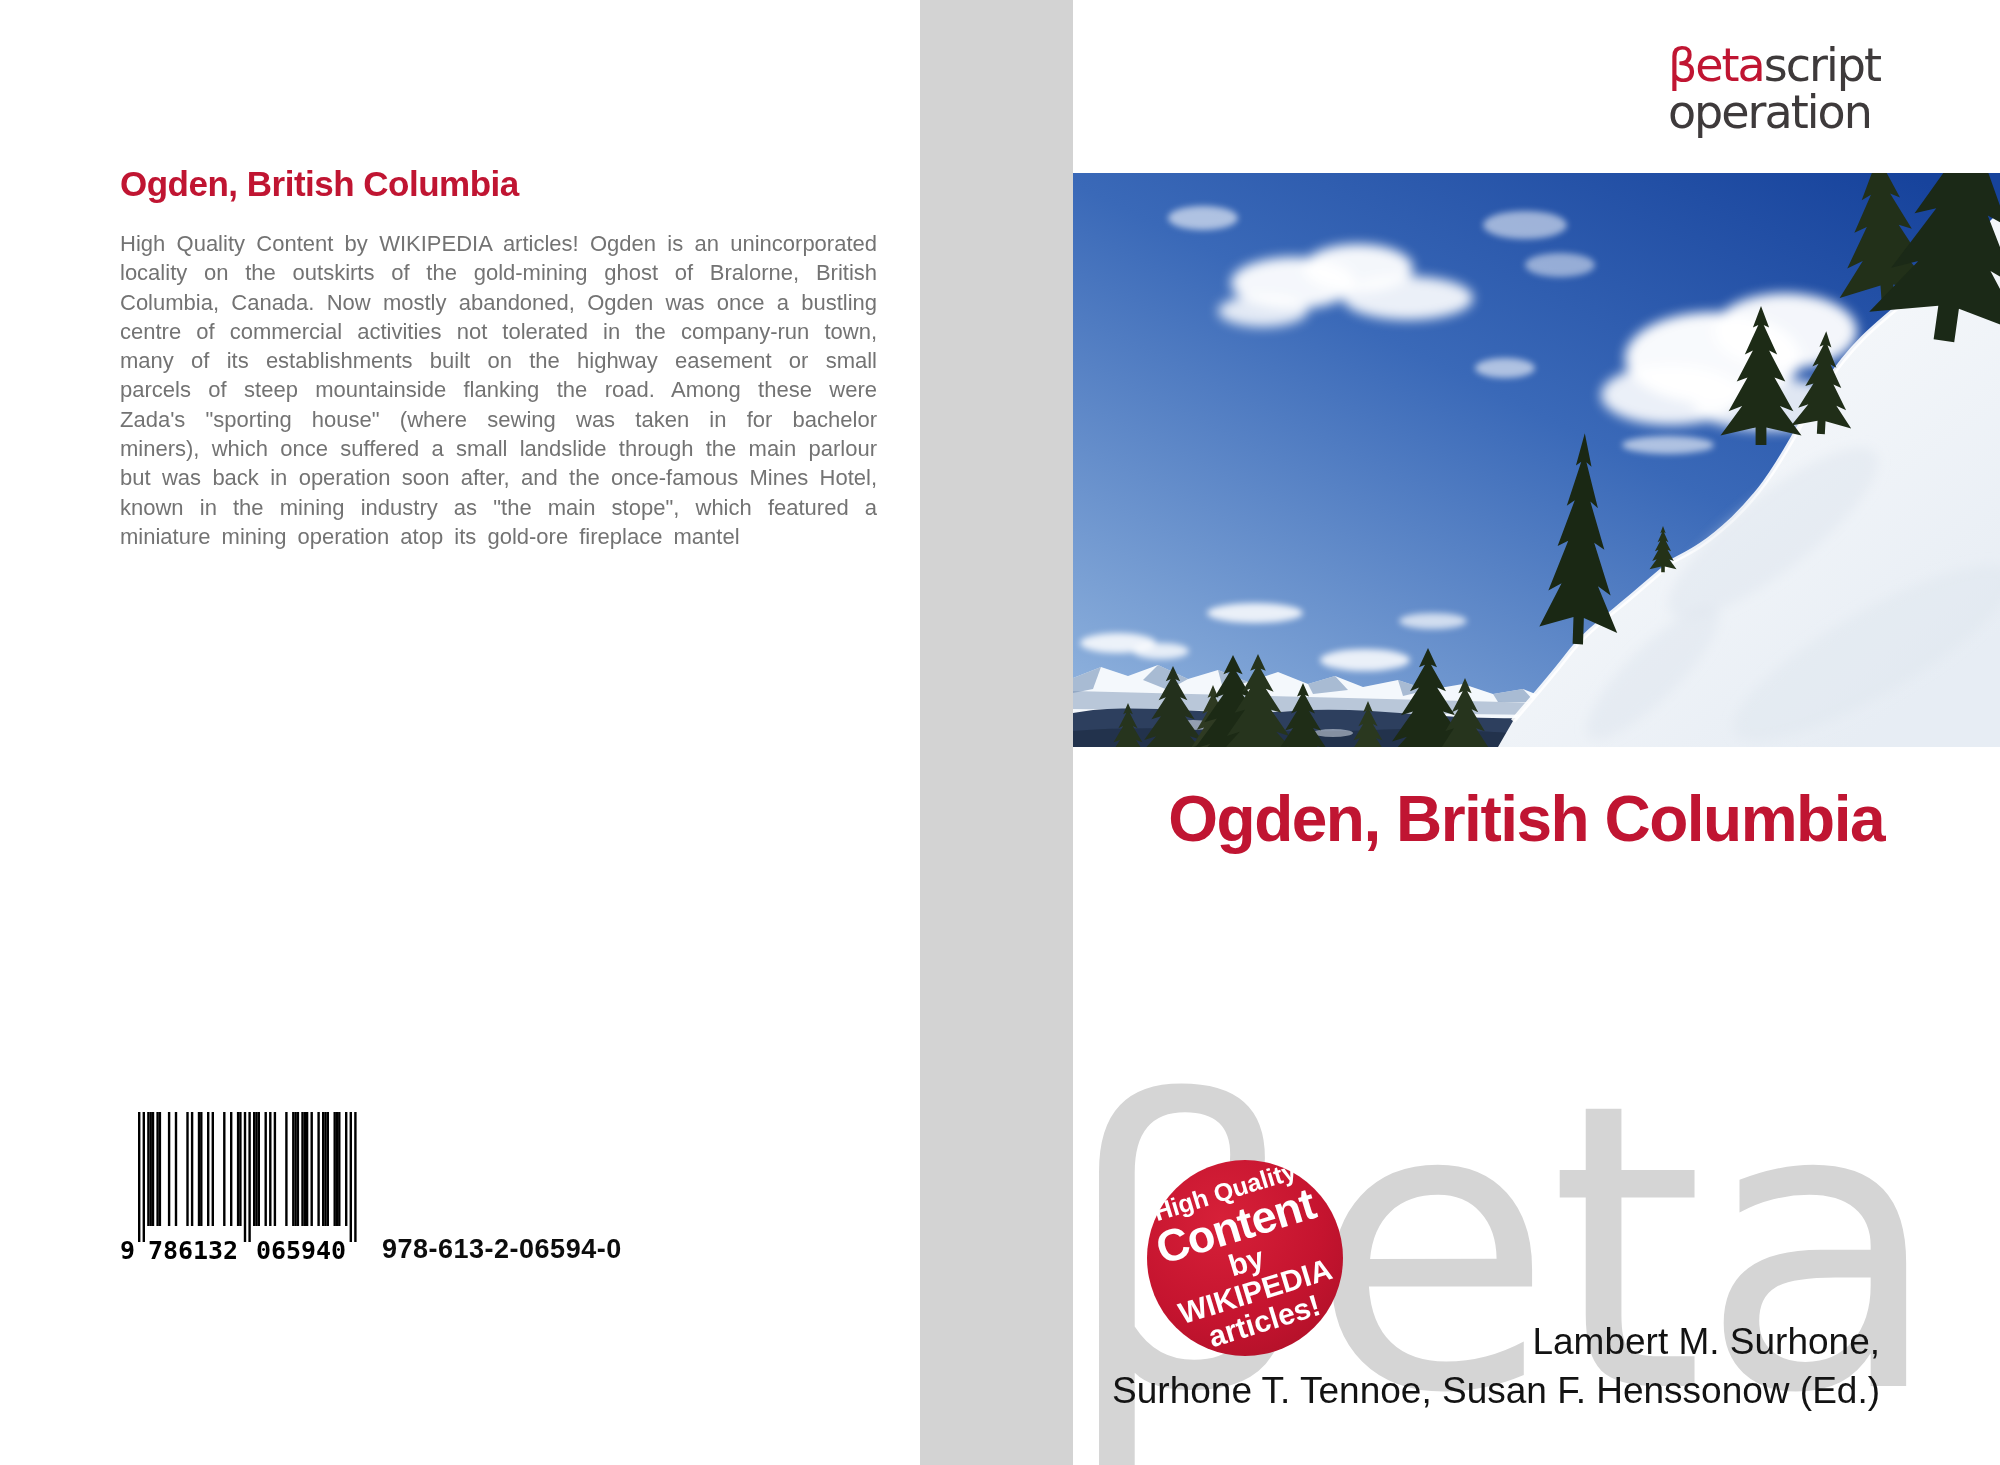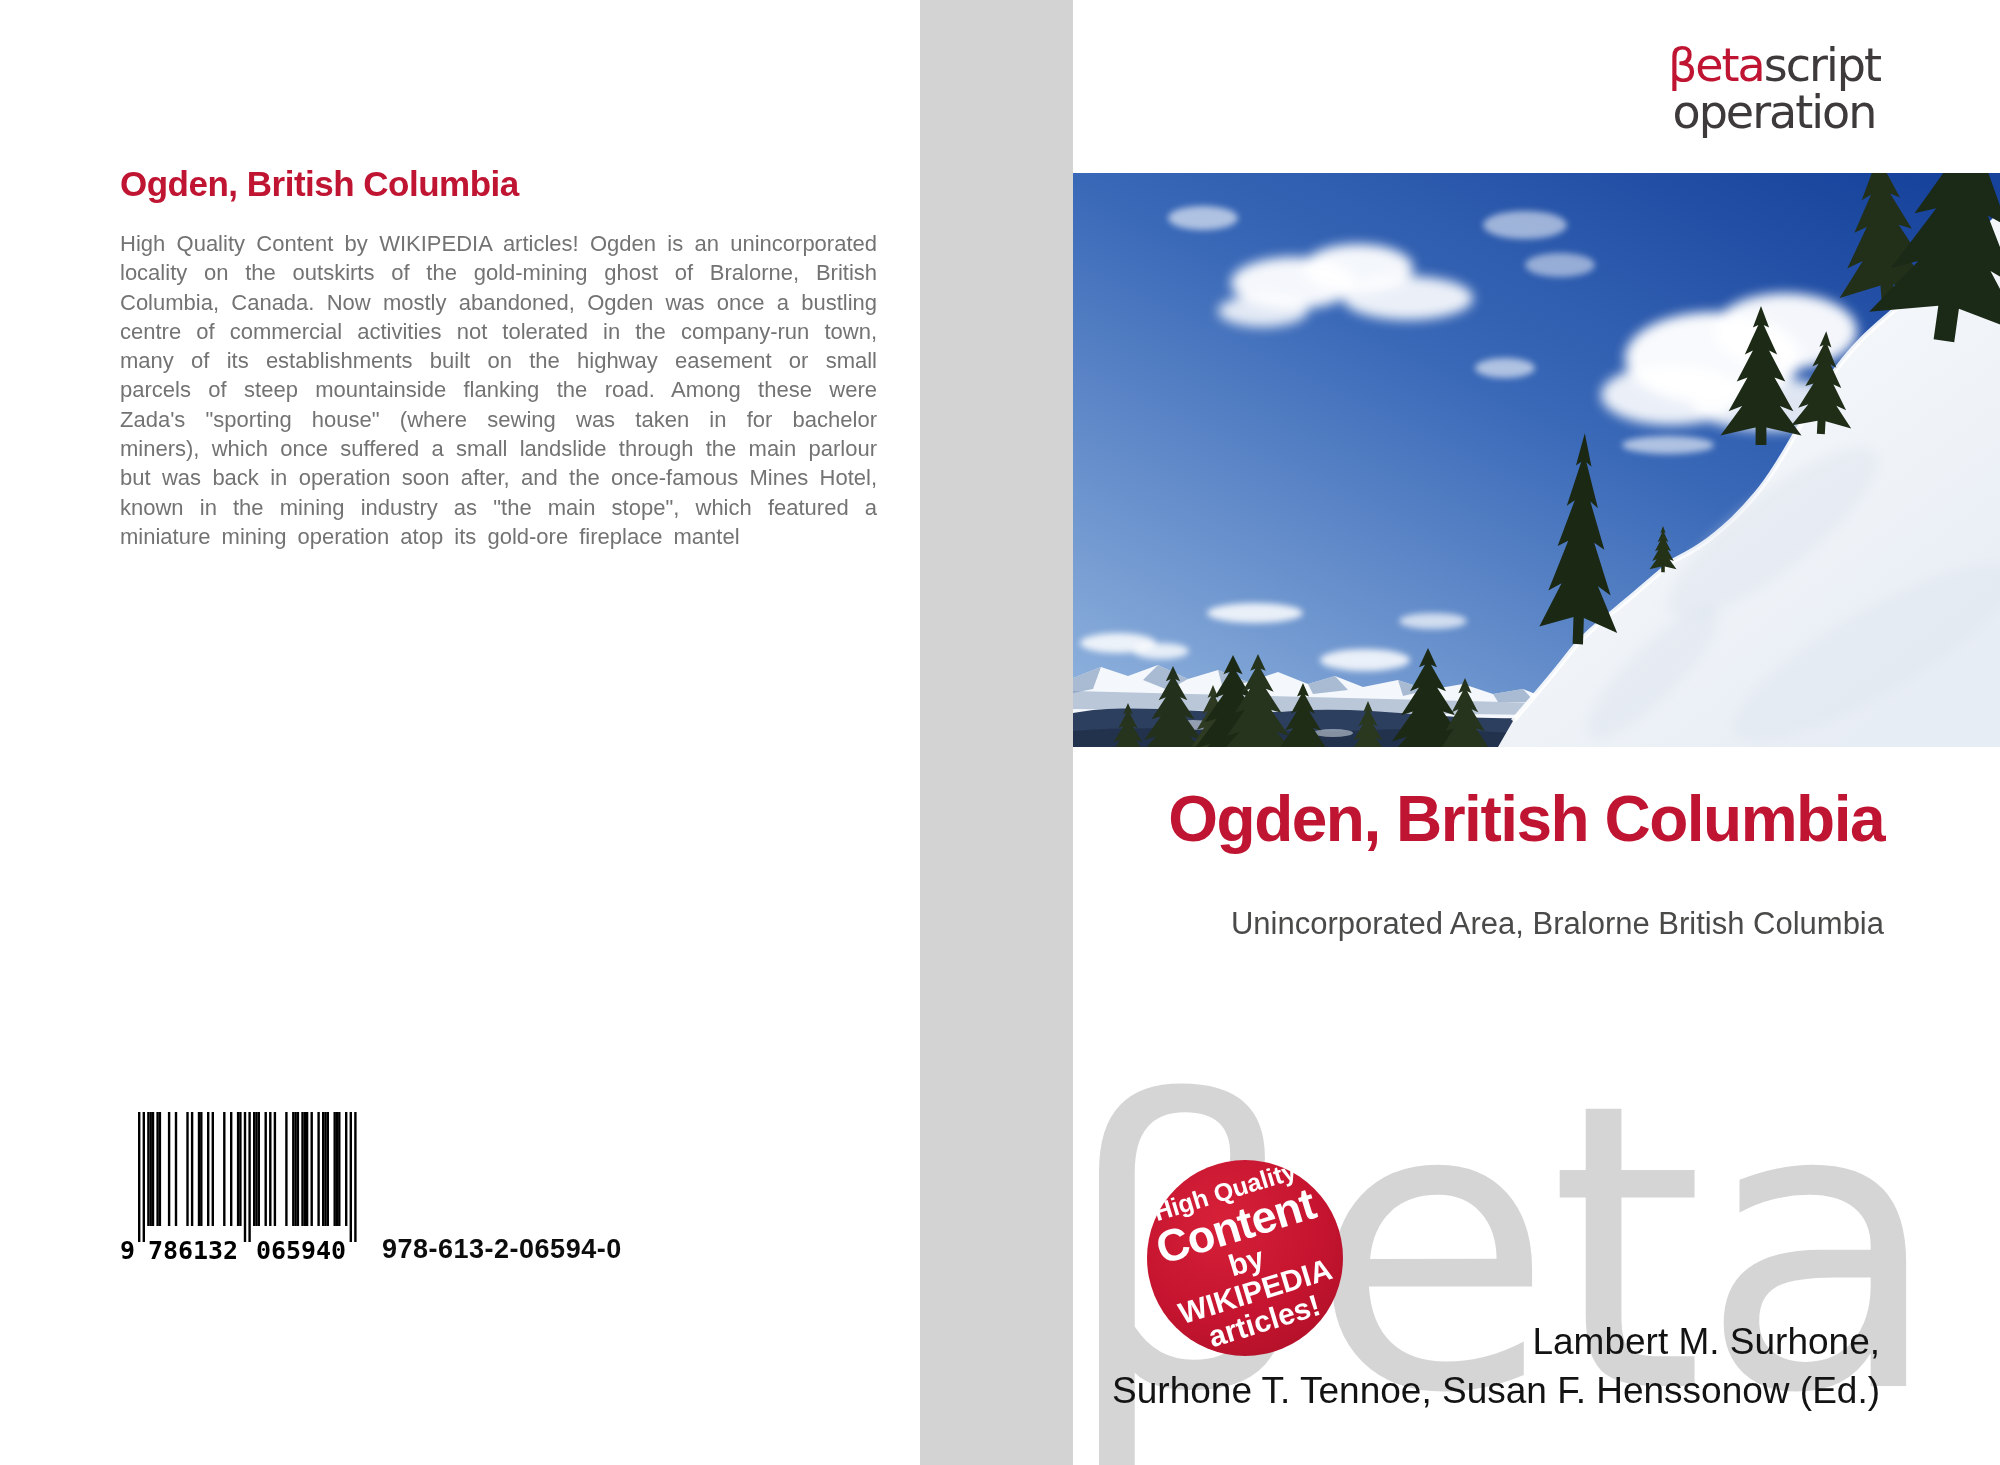--- a/index.html
+++ b/index.html
@@ -20,21 +20,21 @@
 
   
   .spine{position:absolute;left:920px;top:0;width:153px;height:1465px;background:#d3d3d3;}
 
   
   .front-cover{position:absolute;left:1073px;top:0;width:927px;height:1465px;background:#ffffff;}
 
   .watermark{position:absolute;left:1062px;top:1052px;z-index:1;font-family:"DejaVu Sans",sans-serif;
              font-size:395px;line-height:1;color:#d5d5d5;letter-spacing:-4px;white-space:nowrap;}
 
-  .logo{position:absolute;right:120px;top:42px;text-align:center;line-height:1.02;
+  .logo{position:absolute;right:120px;top:42px;text-align:left;line-height:1.02;
         font-family:"DejaVu Sans",sans-serif;font-size:46px;letter-spacing:-2px;color:#3e3a3b;z-index:4;}
   .logo .beta{color:#c01532;}
 
   .photo-frame{position:absolute;left:1073px;top:173px;width:927px;height:574px;z-index:2;}
 
   .front-title{position:absolute;right:116px;top:782px;z-index:4;font-size:64px;font-weight:bold;
                color:#c01532;letter-spacing:-1.5px;white-space:nowrap;}
   .front-subtitle{position:absolute;right:116px;top:906px;z-index:4;font-size:31px;color:#4a4a48;
                   white-space:nowrap;}
 
@@ -218,21 +218,20 @@
         <use href="#spruce" transform="translate(185,586) scale(1.3,1.05)" fill="#26341d"></use>
         <use href="#spruce" transform="translate(230,595) scale(1.0,0.85)" fill="#1f2d17"></use>
         <use href="#spruce" transform="translate(295,598) scale(0.8,0.7)" fill="#2a381f"></use>
         <use href="#spruce" transform="translate(355,595) scale(1.5,1.2)" fill="#1c2a15"></use>
         <use href="#spruce" transform="translate(392,600) scale(1.1,0.95)" fill="#26341d"></use>
       </g>
     </svg>
   </div>
 
   <div class="front-title">Ogden, British Columbia</div>
-  <div class="front-subtitle">Unincorporated Area, Bralorne British Columbia</div>
 
   <div class="badge">
     <div class="badge-inner">
       <div class="badge-l1">High Quality</div>
       <div class="badge-l2">Content</div>
       <div class="badge-l3">by WIKIPEDIA</div>
       <div class="badge-l4">articles!</div>
     </div>
   </div>
 

